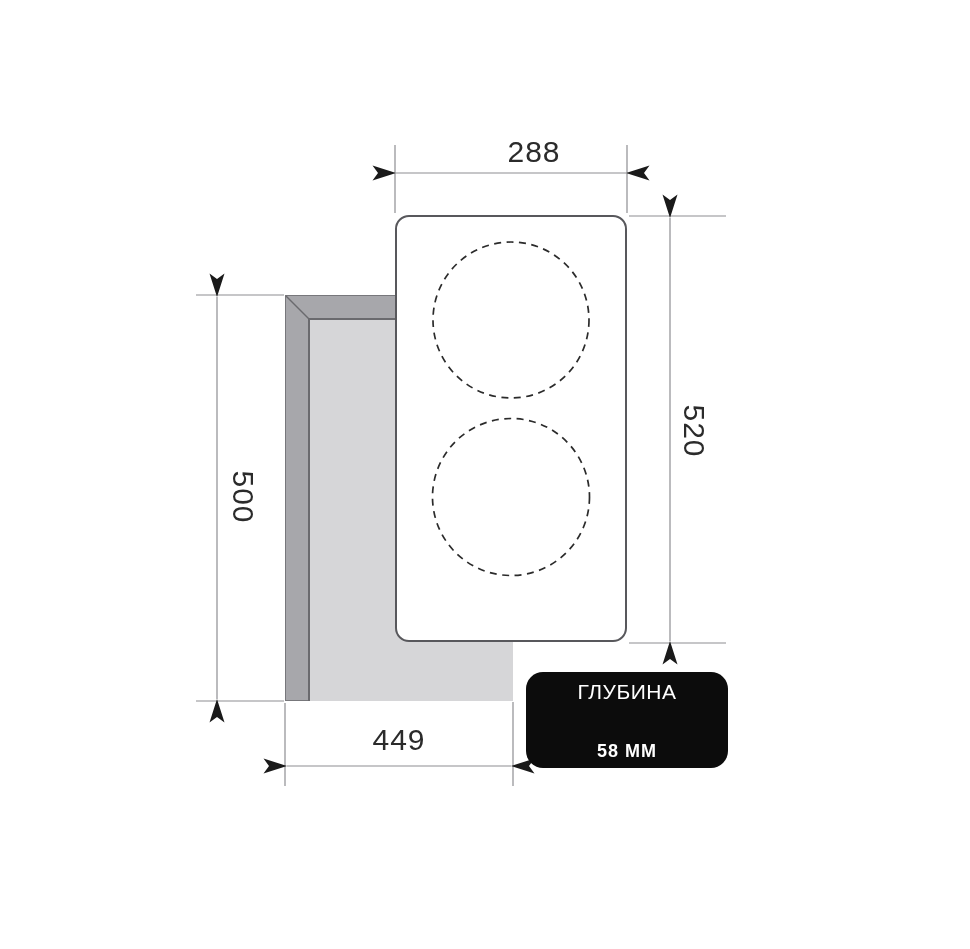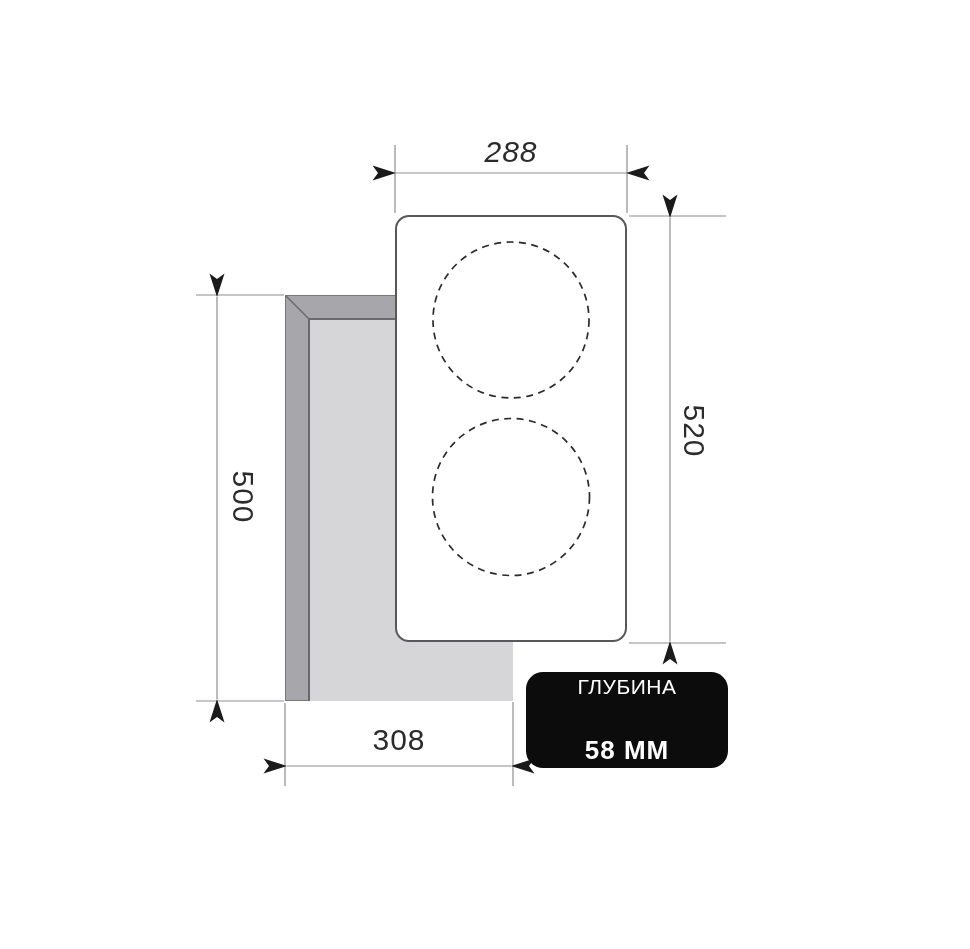--- a/index.html
+++ b/index.html
@@ -80,21 +80,21 @@
     align-items: center;
     justify-content: center;
     gap: 7px;
   }
   .badge .b-line {
     font-size: 21px;
     letter-spacing: 0.5px;
     line-height: 1.2;
   }
   .badge .b-strong {
-    font-size: 26px;
+    font-size: 18px;
     font-weight: bold;
     letter-spacing: 1px;
     line-height: 1.15;
     margin-top: 30px;
   }
 </style>
 </head>
 <body>
 
 <div class="canvas">
@@ -126,26 +126,26 @@
 
     <line x1="196" y1="295" x2="284" y2="295" stroke="#8e8e92" stroke-width="1.2"></line>
     <line x1="196" y1="701" x2="284" y2="701" stroke="#8e8e92" stroke-width="1.2"></line>
     <line x1="217" y1="297" x2="217" y2="699" stroke="#8e8e92" stroke-width="1.2" marker-start="url(#arr)" marker-end="url(#arr)"></line>
 
     <line x1="285" y1="703" x2="285" y2="786" stroke="#8e8e92" stroke-width="1.2"></line>
     <line x1="513" y1="702" x2="513" y2="786" stroke="#8e8e92" stroke-width="1.2"></line>
     <line x1="287" y1="766" x2="511" y2="766" stroke="#8e8e92" stroke-width="1.2" marker-start="url(#arr)" marker-end="url(#arr)"></line>
   </svg>
 
-  <div class="dim-label" style="left:511px; top:152px;font-style:italic;">288</div>
+  <div class="dim-label" style="left:534px; top:152px;">288</div>
 
   <div class="dim-label rot" style="left:694px; top:431px;">520</div>
 
   <div class="dim-label rot" style="left:243px; top:497px;">500</div>
 
-  <div class="dim-label" style="left:399px; top:740px;">308</div>
+  <div class="dim-label" style="left:399px; top:740px;">449</div>
 
   <div class="badge">
     <div class="b-line">ГЛУБИНА</div>
     <div class="b-strong">58 ММ</div>
   </div>
 
 </div>
 
 </body></html>

